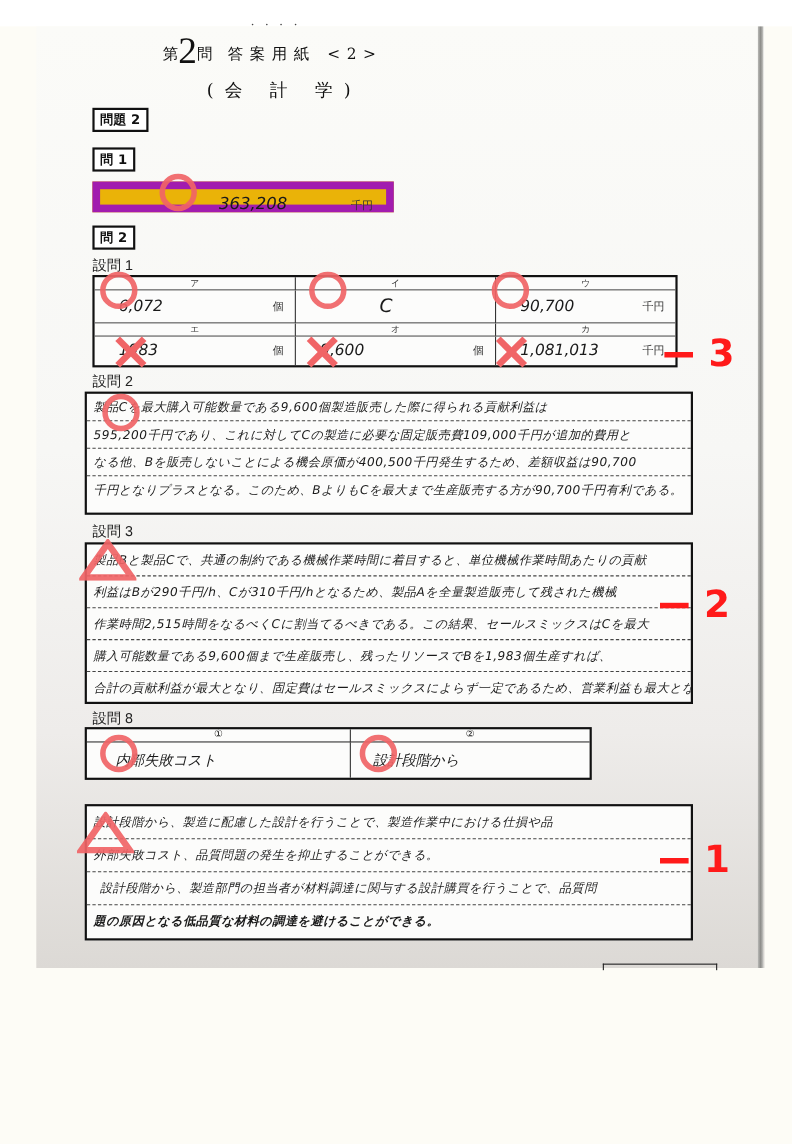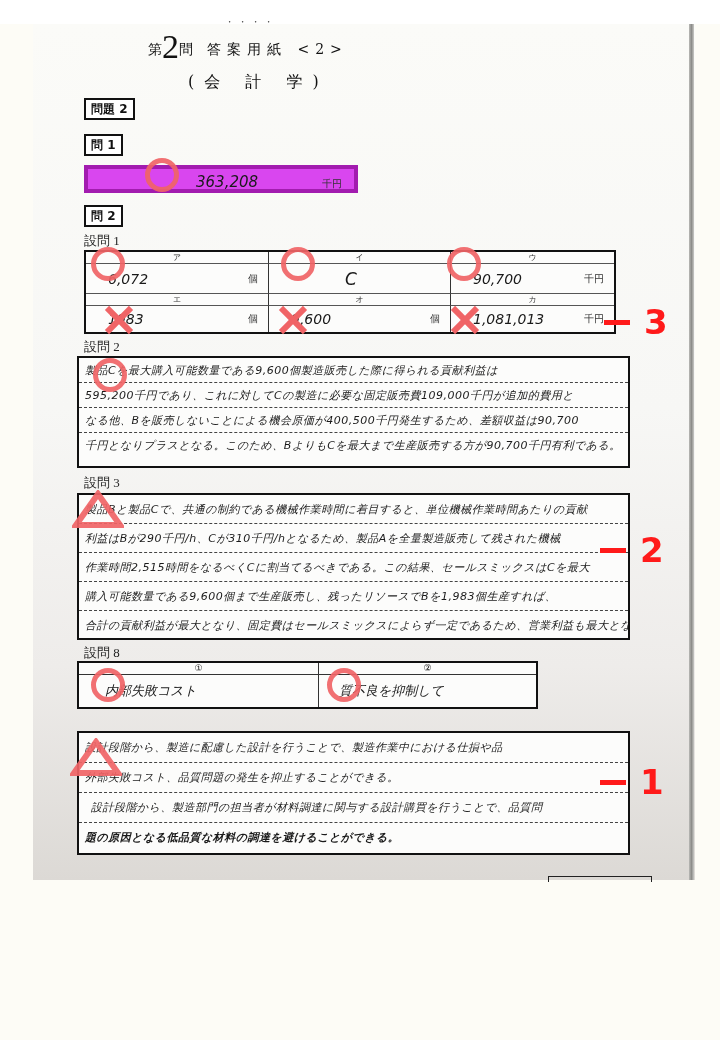--- a/index.html
+++ b/index.html
@@ -33,23 +33,23 @@
     .title .rest { font-size: 14px; margin-bottom: 5px; letter-spacing: 6px; }
     .subtitle {
       position: absolute; left: 188px; top: 72px; font-size: 16px; letter-spacing: 10px;
       font-family: "DejaVu Serif", serif;
     }
     .boxlabel {
       position: absolute; border: 2px solid #111; background: #fff; font-size: 12px; padding: 1px 5px;
       font-family: "DejaVu Sans", sans-serif; font-weight: 600; line-height: 16px;
     }
     .seclabel {
-      position: absolute; font-size: 13px; font-family: Liberation Serif, serif; color: #222;
-    }
-    .box { position: absolute; border: 4px solid #a21caf; background: #d946ef; }
+      position: absolute; font-size: 13px; font-family: Liberation Sans, sans-serif; color: #222;
+    }
+    .box { position: absolute; border: 7px solid #a21caf; background: #eab308; }
     .hand { font-family: "DejaVu Sans", sans-serif; font-style: italic; color: #1a1a1a; }
     .unit { font-size: 10px; color: #333; font-family: "DejaVu Sans", sans-serif; }
 
     
     .grid1 {
       position: absolute; left: 84px; top: 250px; width: 532px; height: 84px;
       border: 2px solid #111; background: #fcfcfb;
       display: grid; grid-template-columns: 183px 182px 1fr; grid-template-rows: 12px 30px 12px 26px;
     }
     .grid1 .hdr {
@@ -203,21 +203,21 @@
 <div class="score" style="left:600px;top:530px;">
   <span class="dash"></span>
   <span>2</span>
 </div>
 
 <div class="seclabel" style="left:84px;top:644px;">設問 8</div>
 <div class="grid4">
   <div class="hdr">①</div>
   <div class="hdr last" style="border-right:none">②</div>
   <div class="cell c1 hand">内部失敗コスト</div>
-  <div class="cell c2 hand last" style="border-right:none">質不良を抑制して</div>
+  <div class="cell c2 hand last" style="border-right:none">設計段階から</div>
 </div>
 <div class="circle" style="left:91px;top:668px;"></div>
 <div class="circle" style="left:327px;top:668px;"></div>
 
 <div class="seclabel" style="left:84px;top:752px;">設問 5</div>
 <div class="lines" style="left:77px;top:731px;width:553px;height:124px;">
   <div class="line hand" style="height:30px;line-height:30px;">設計段階から、製造に配慮した設計を行うことで、製造作業中における仕損や品</div>
   <div class="line hand" style="height:30px;line-height:30px;">外部失敗コスト、品質問題の発生を抑止することができる。</div>
   <div class="line hand" style="height:30px;line-height:30px;padding-left:12px;">設計段階から、製造部門の担当者が材料調達に関与する設計購買を行うことで、品質問</div>
   <div class="line hand" style="height:30px;line-height:30px;font-weight:bold;">題の原因となる低品質な材料の調達を避けることができる。</div>

